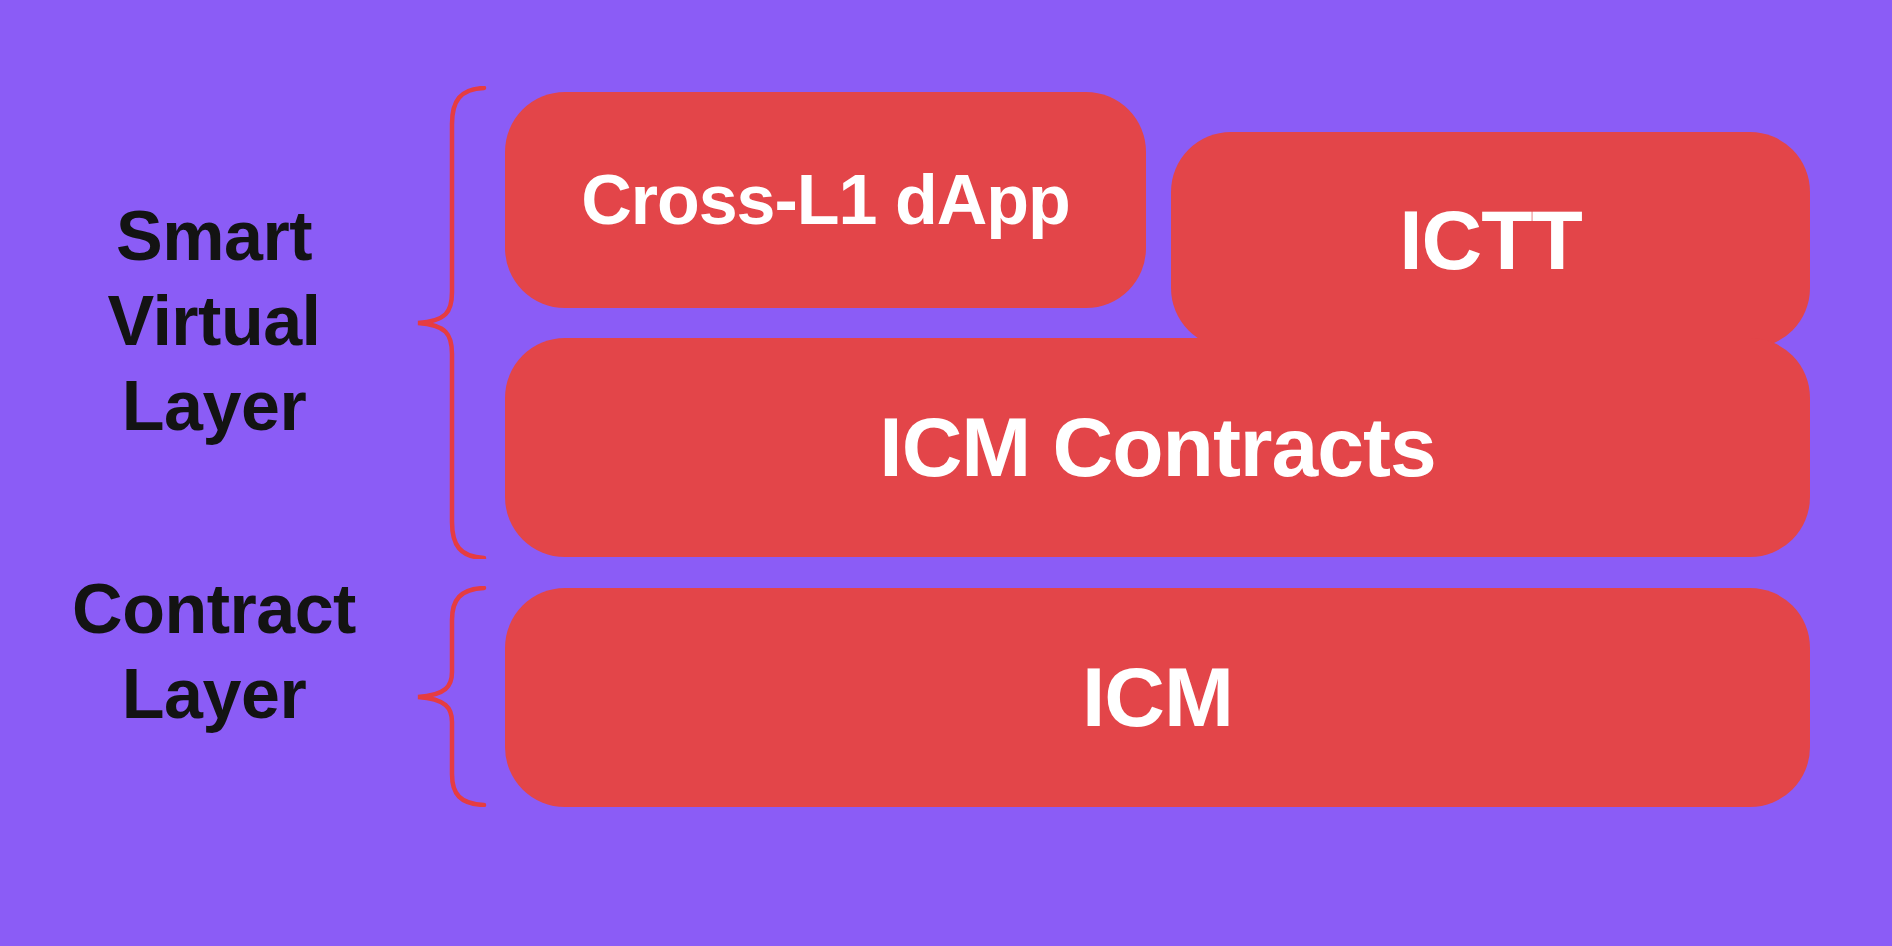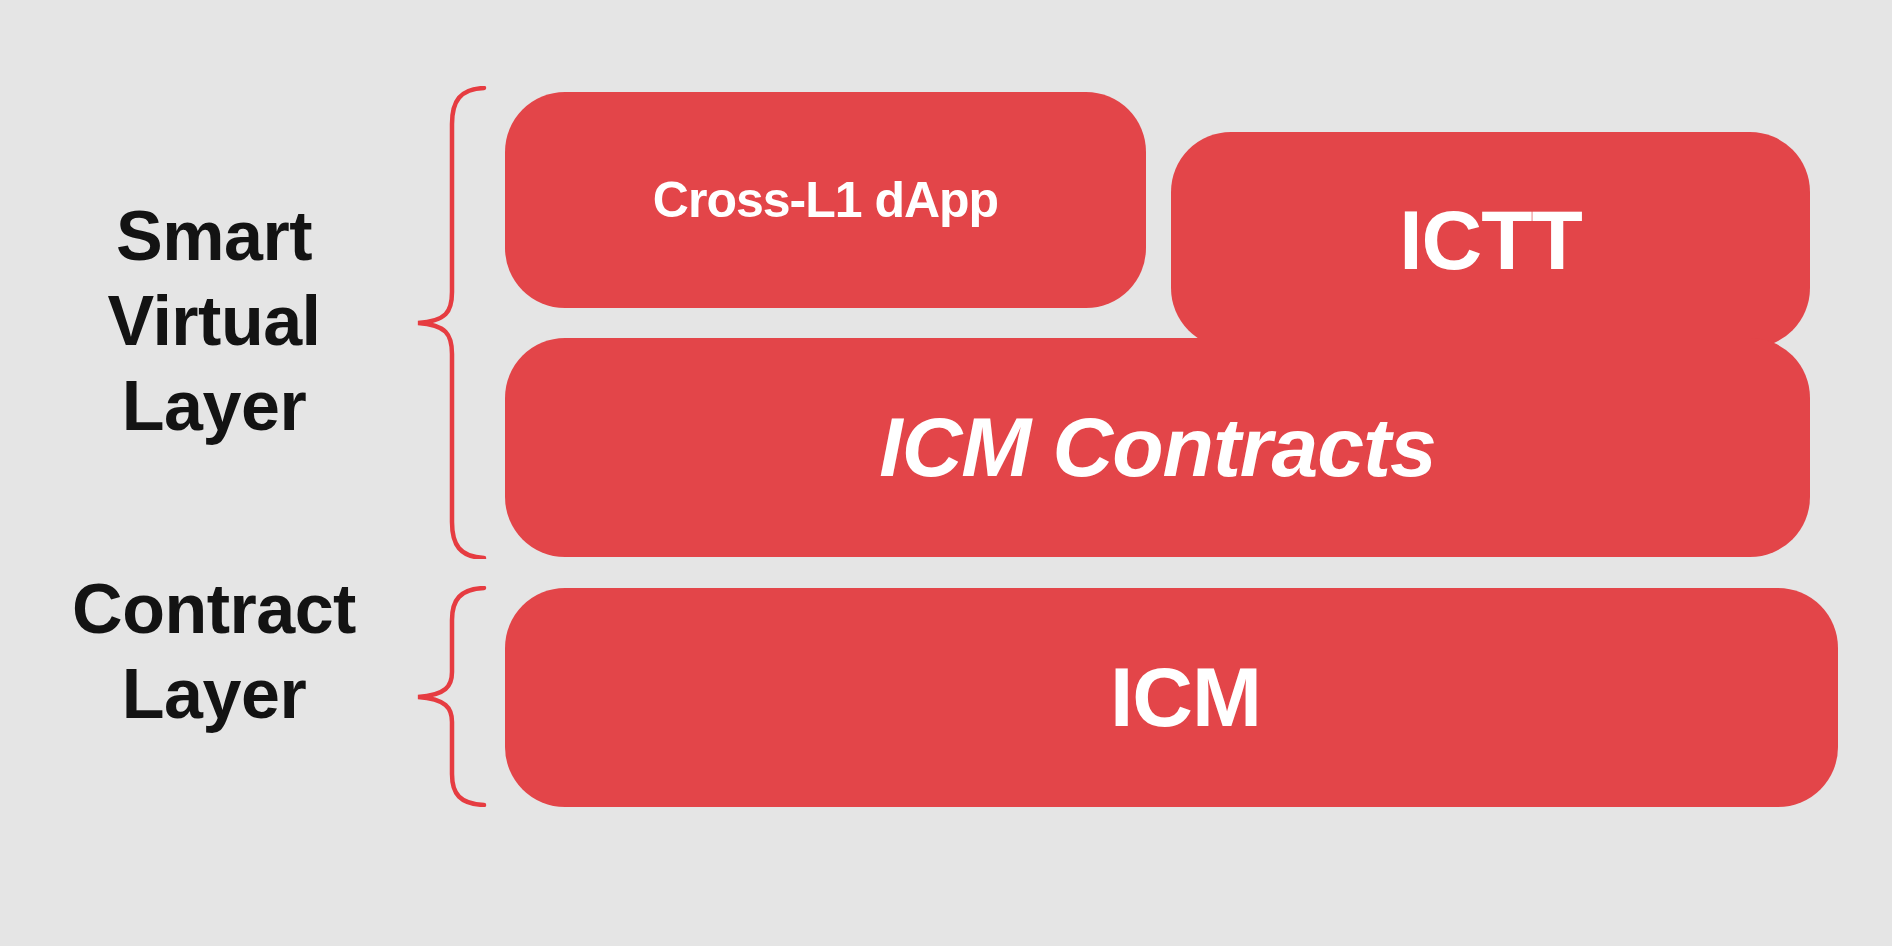--- a/index.html
+++ b/index.html
@@ -4,21 +4,21 @@
 <style>
   html, body {
     margin: 0;
     padding: 0;
     background: #ffffff;
   }
   .canvas {
     position: relative;
     width: 1892px;
     height: 946px;
-    background: #e5e5e5;
+    background: #8b5cf6;
     overflow: hidden;
     font-family: "Liberation Sans", sans-serif;
   }
   .side-label {
     position: absolute;
     left: 38px;
     width: 352px;
     color: #131313;
     font-weight: bold;
     font-size: 70px;
@@ -40,24 +40,24 @@
     background: #E34549;
     border-radius: 60px;
     color: #ffffff;
     font-weight: bold;
     display: flex;
     align-items: center;
     justify-content: center;
     letter-spacing: -1px;
     white-space: nowrap;
   }
-  .box.cross-l1  { left: 505px;  top: 92px;  width: 641px;  height: 216px; font-size: 50px; }
+  .box.cross-l1  { left: 505px;  top: 92px;  width: 641px;  height: 216px; font-size: 70px; }
   .box.ictt      { left: 1171px; top: 92px;  width: 639px;  height: 216px; font-size: 84px; margin-top: 40px; }
-  .box.icm-contracts { left: 505px; top: 338px; width: 1305px; height: 219px; font-size: 84px; font-style: italic; }
-  .box.icm       { left: 505px;  top: 588px; width: 1305px; height: 219px; font-size: 84px; padding-left: 28px; }
+  .box.icm-contracts { left: 505px; top: 338px; width: 1305px; height: 219px; font-size: 84px; }
+  .box.icm       { left: 505px;  top: 588px; width: 1305px; height: 219px; font-size: 84px; }
 </style>
 </head>
 <body>
 
 <div class="canvas">
 
   <div class="side-label sc">
     <div>Smart</div>
     <div>Virtual</div>
     <div>Layer</div>

